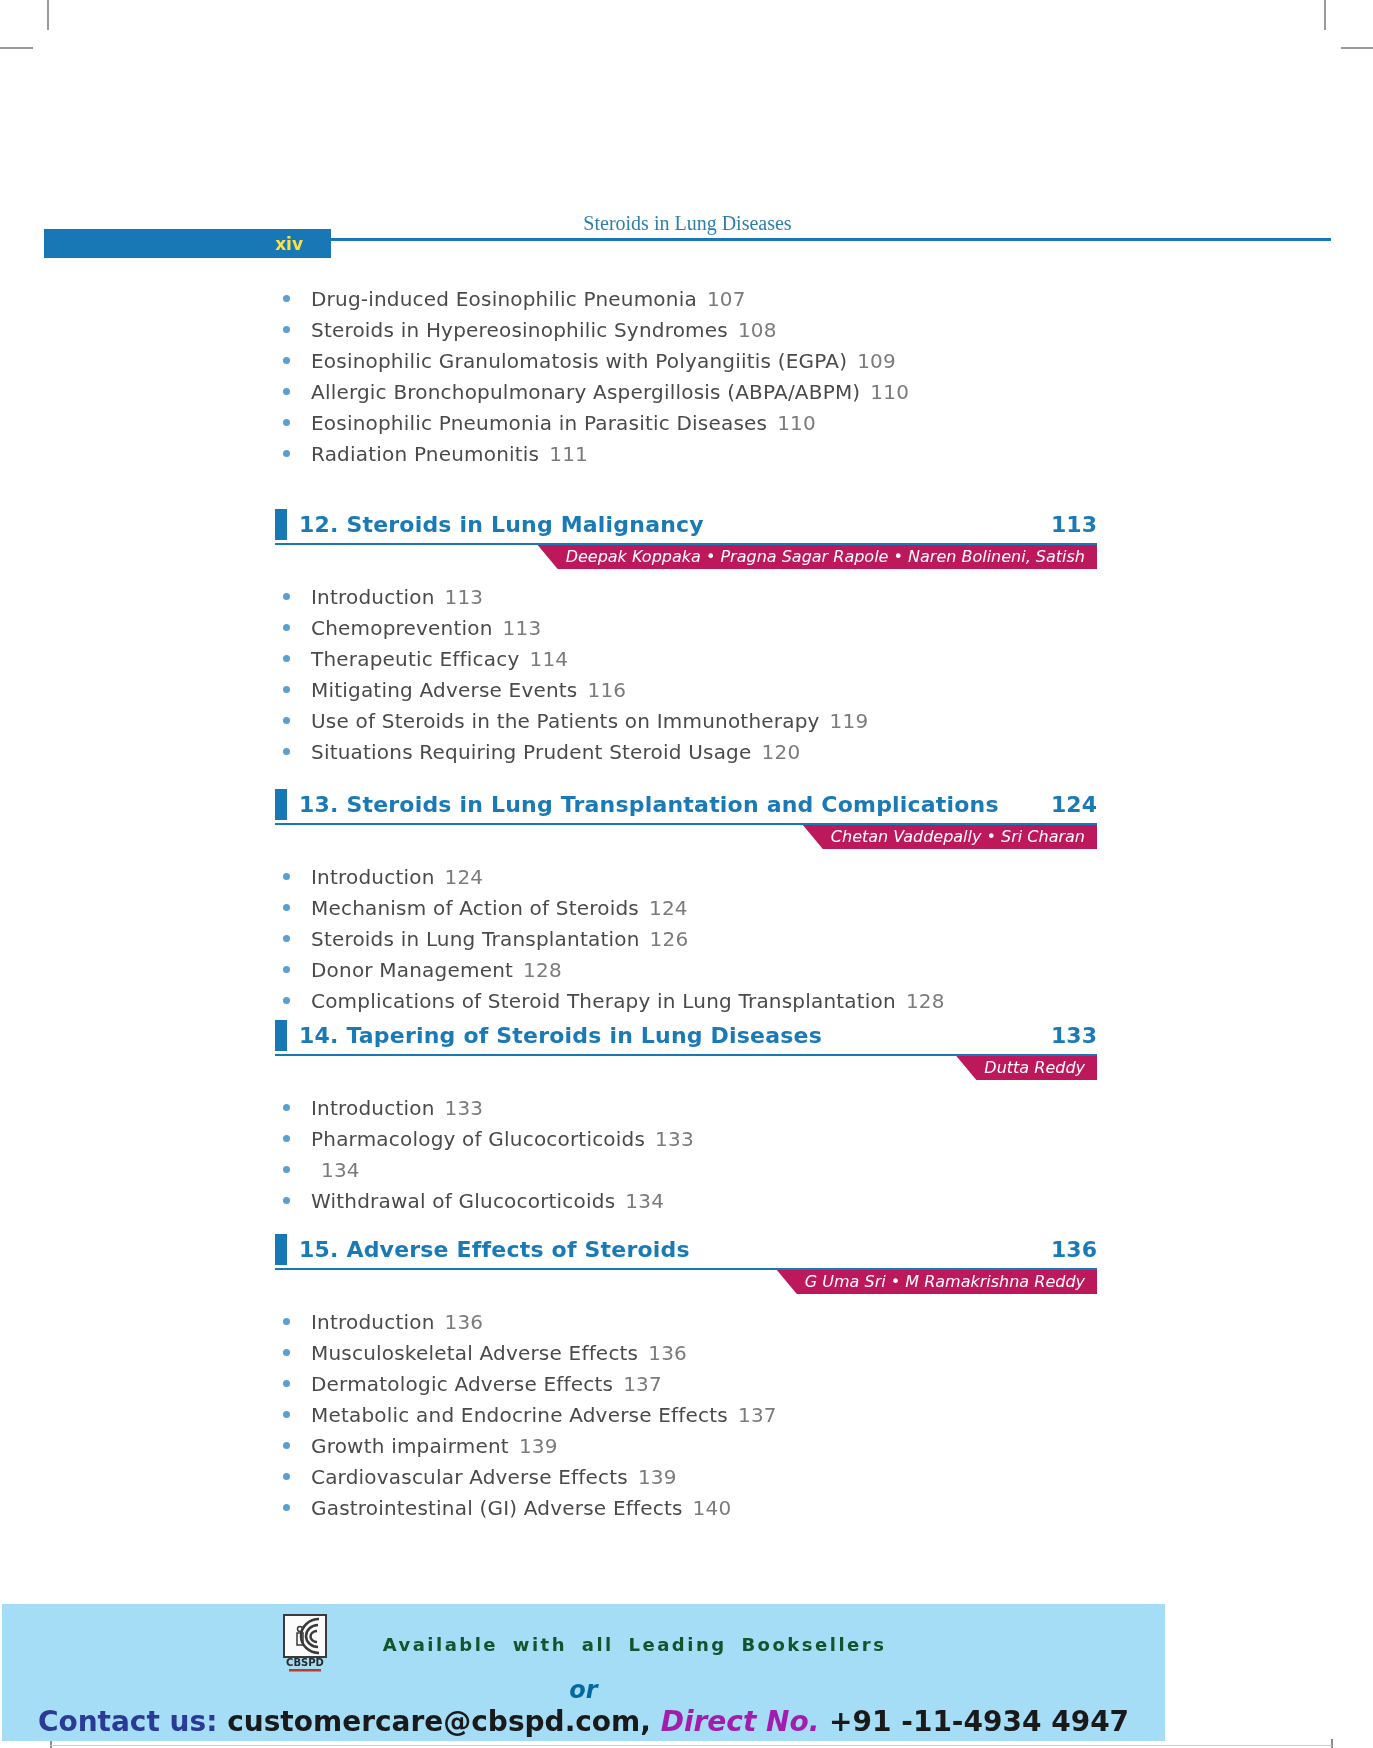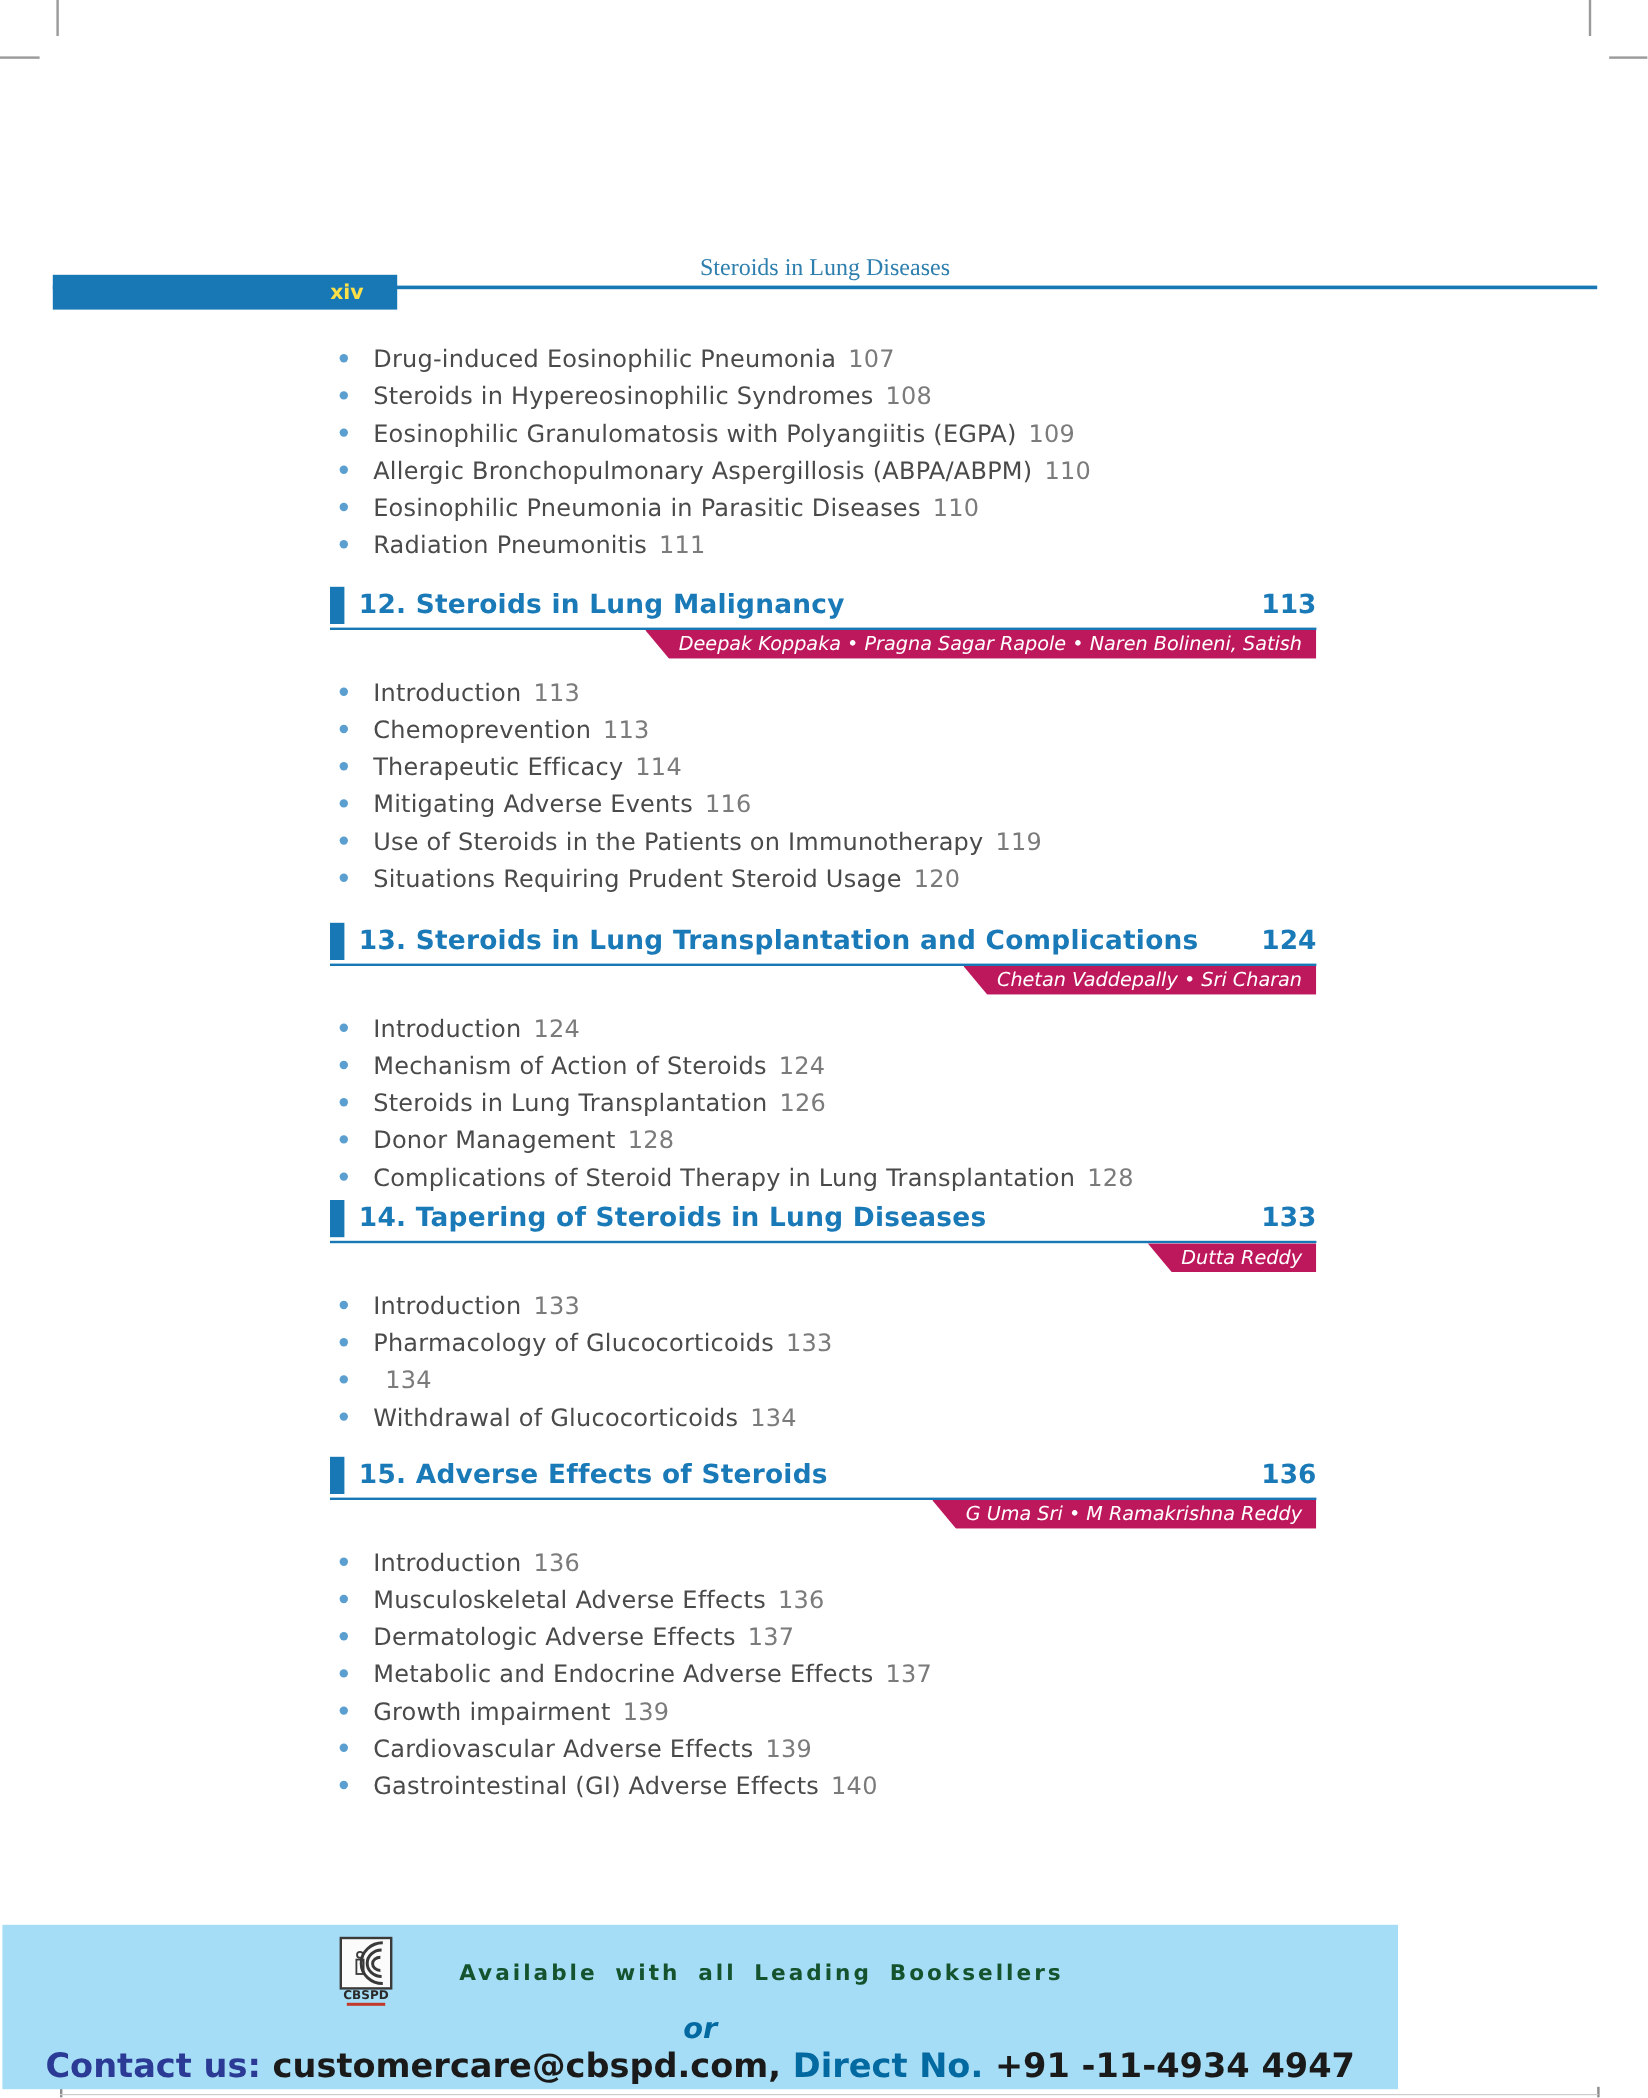--- a/index.html
+++ b/index.html
@@ -30,21 +30,21 @@
   }
   .head-rule{position:absolute;left:44px;top:238px;width:1287px;height:3px;background:#1878b6;}
   
   .content{position:absolute;left:275px;top:283px;width:822px;}
   ul.items{list-style:none;margin:0;padding:0;}
   li.item{display:flex;align-items:center;height:31px;font-size:20px;color:#4a4a4a;letter-spacing:.2px;}
   li.item .dot{flex:none;width:7px;height:7px;border-radius:50%;background:#5b9fd0;margin:0 21px 0 8px;}
   li.item .lbl{white-space:nowrap;}
   li.item .pg{color:#7b7b7b;margin-left:10px;white-space:nowrap;}
   .chap{margin:0;}
-  .chap0{margin-top:20px;}
+  .chap0{margin-top:40px;}
   .chap1{margin-top:22px;}
   .chap2{margin-top:4px;}
   .chap3{margin-top:18px;}
   .chap-head{
     display:flex;align-items:center;border-bottom:2.5px solid #1878b6;
     padding-bottom:3px;
   }
   .chap-bar{flex:none;width:12px;height:31px;background:#1878b6;margin-right:12px;}
   .chap-title{flex:1;color:#1a7ab8;font-weight:bold;font-size:22px;letter-spacing:.2px;white-space:nowrap;}
   .chap-page{color:#1a7ab8;font-weight:bold;font-size:22px;}
@@ -59,21 +59,21 @@
   .footer{
     position:absolute;left:2px;top:1604px;width:1163px;height:137px;
     background:#a6ddf6;
   }
   .headline-row{display:flex;align-items:center;justify-content:center;gap:18px;padding-top:9px;}
   .headline{font-size:18px;font-weight:bold;letter-spacing:2.5px;word-spacing:6px;color:#14532d;white-space:nowrap;margin-left:36px;}
   .or-line{text-align:center;color:#0369a1;font-weight:bold;font-style:italic;font-size:24px;margin-top:1px;}
   .contact-line{text-align:center;font-size:28px;font-weight:bold;margin-top:1px;white-space:nowrap;}
   .c-blue{color:#2b3a94;}
   .c-dark{color:#1a1a1a;}
-  .c-blue-i{color:#0369a1;}
+  .c-blue-i{color:#a21caf;font-style:italic;}
   .logo-box{flex:none;width:48px;height:62px;}
 </style>
 </head>
 <body>
 
 <div class="mark m-tl-v"></div>
 <div class="mark m-tl-h"></div>
 <div class="mark m-tr-v"></div>
 <div class="mark m-tr-h"></div>
 <div class="mark m-bl-v"></div>

